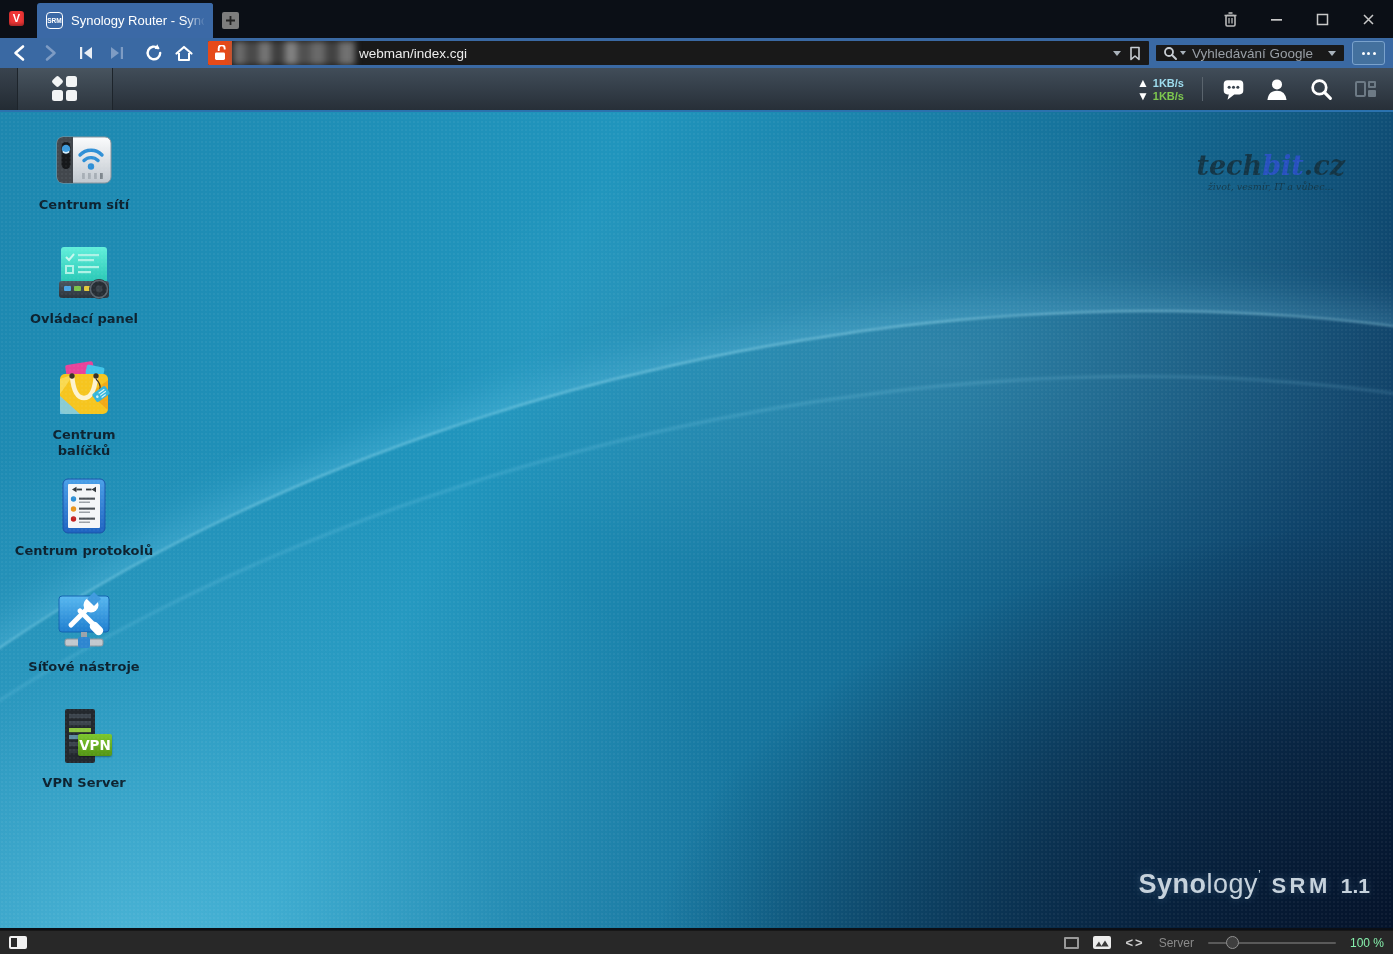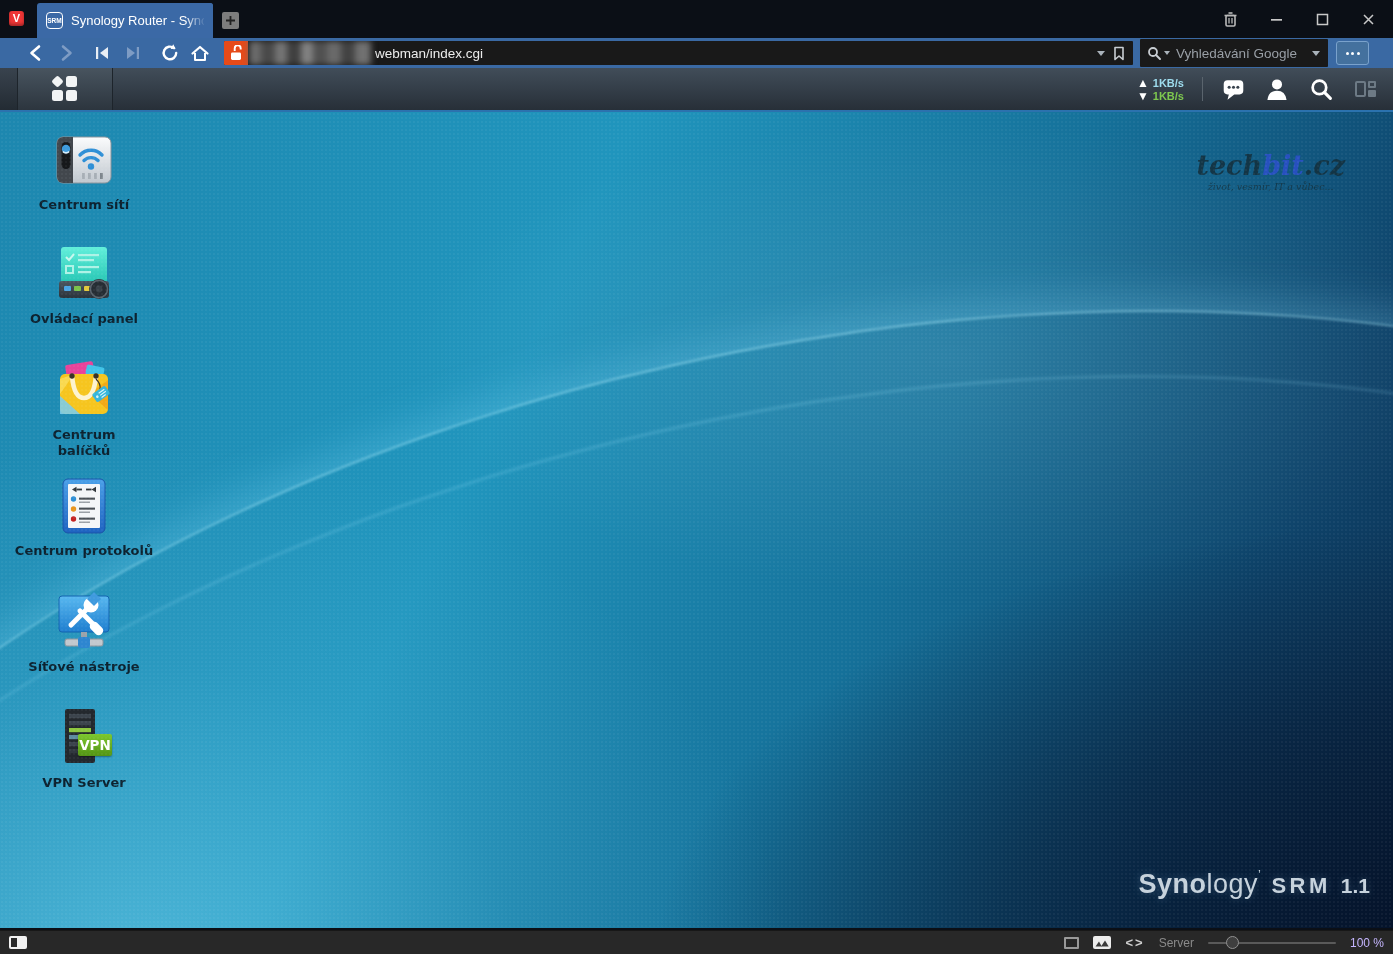--- a/index.html
+++ b/index.html
@@ -16,32 +16,32 @@
   .favicon { flex:0 0 auto; width:17px; height:17px; border:1.6px solid #fff; border-radius:4px; color:#fff;
     font-size:6.5px; font-weight:bold; display:flex; align-items:center; justify-content:center; }
   .tab-title { color:#fff; font-size:13px; margin-left:8px; white-space:nowrap; overflow:hidden; }
   .tab-fade { position:absolute; right:0; top:0; bottom:0; width:28px; background:linear-gradient(90deg, rgba(59,105,166,0), #3b69a6 75%); }
   .newtab { position:absolute; left:222px; top:12px; width:17px; height:17px; background:#7d7d7d; border-radius:2px;
     display:flex; align-items:center; justify-content:center; }
   .win-controls { position:absolute; right:2px; top:0; height:38px; display:flex; }
   .win-btn { width:46px; height:38px; display:flex; align-items:center; justify-content:center; }
 
   
-  .navbar { height:30px; background:#3a69a3; display:flex; align-items:center; padding:0 24px; }
+  .navbar { height:30px; background:#3a69a3; display:flex; align-items:center; padding:0 8px; }
   .nav-btn { width:24px; height:24px; display:flex; align-items:center; justify-content:center; flex:0 0 auto; margin-right:6px; }
   .addressbar { flex:1 1 auto; height:24px; background:#191919; display:flex; align-items:center; margin-left:6px; overflow:hidden; border-radius:1px; }
   .padlock { width:24px; height:24px; background:#e64a19; display:flex; align-items:center; justify-content:center; flex:0 0 auto; }
   .redacted { width:122px; height:24px; flex:0 0 auto; margin-left:1px;
     background:linear-gradient(90deg,#6b6b6b 0 12px,#494949 12px 26px,#757575 26px 38px,#3f3f3f 38px 52px,#828282 52px 64px,#505050 64px 78px,#6a6a6a 78px 92px,#424242 92px 106px,#717171 106px 122px);
     filter:blur(3px); }
   .url-text { color:#ececec; font-size:13.5px; margin-left:4px; white-space:nowrap; }
   .addr-spacer { flex:1 1 auto; }
   .caret-down { width:0; height:0; border-left:4px solid transparent; border-right:4px solid transparent; border-top:5px solid #a9b2ba; margin:0 8px; }
   .bookmark-ic { margin-right:8px; }
-  .searchbox { flex:0 0 auto; width:188px; height:28px; background:#191919; margin-left:7px; display:flex; align-items:center; border-radius:1px; }
+  .searchbox { flex:0 0 auto; width:188px; height:16px; background:#191919; margin-left:7px; display:flex; align-items:center; border-radius:1px; }
   .search-placeholder { color:#999fa6; font-size:13.5px; margin-left:4px; white-space:nowrap; }
   .panel-btn { flex:0 0 auto; width:33px; height:24px; margin-left:8px; background:#44719e; border:1px solid #7aa2cc; border-radius:3px;
     display:flex; align-items:center; justify-content:center; gap:2.5px; }
   .panel-btn i { width:3px; height:3px; border-radius:50%; background:#fff; }
 
   
   .page { position:relative; height:862px; }
   .srm-topbar { height:44px; background:linear-gradient(#414d59,#272f38); border-bottom:2px solid #2b72ae; display:flex; align-items:stretch; }
   .edge-seg { width:18px; background:linear-gradient(#39434e,#232b33); border-right:1px solid #1d242b; }
   .main-menu-btn { width:95px; background:linear-gradient(#48545f,#2c353e); border-right:1px solid #1d242b; display:flex; align-items:center; justify-content:center; }
@@ -103,21 +103,21 @@
   .sb-left-ic { width:18px; height:13px; background:#f2f2f2; border-radius:2px; position:relative; }
   .sb-left-ic::before { content:""; position:absolute; left:2px; top:2px; width:6px; height:9px; background:#2a2a2a; }
   .sb-spacer { flex:1 1 auto; }
   .sb-item { margin-left:14px; display:flex; align-items:center; }
   .tile-ic { width:15px; height:12px; border:2px solid #999; border-radius:1px; }
   .gesture-arrows { color:#d0d0d0; font-weight:bold; font-size:13px; letter-spacing:2px; }
   .reset-label { color:#8a8a8a; font-size:12px; }
   .zoom-slider { position:relative; width:128px; height:13px; }
   .zoom-track { position:absolute; left:0; right:0; top:5.5px; height:2px; background:#5a5a5a; border-radius:1px; }
   .zoom-knob { position:absolute; left:18px; top:0; width:13px; height:13px; border-radius:50%; background:#3f3f3f; border:1.5px solid #919191; }
-  .zoom-label { color:#c4b5fd; font-size:12px; }
+  .zoom-label { color:#86efac; font-size:12px; }
 </style>
 </head>
 <body>
 
 <div class="window">
 
   <div class="tabbar">
     <div class="vivaldi-btn">V</div>
     <div class="tab">
       <span class="favicon">SRM</span>

